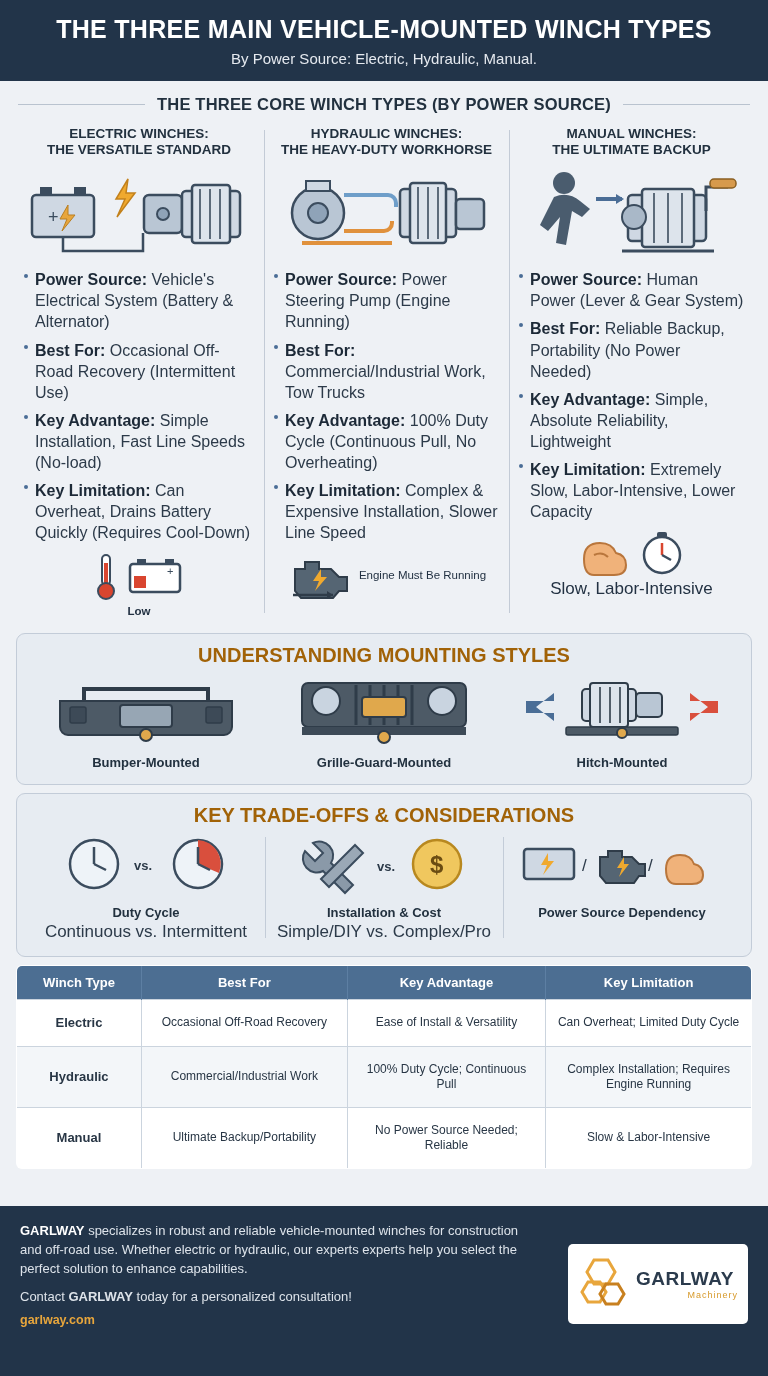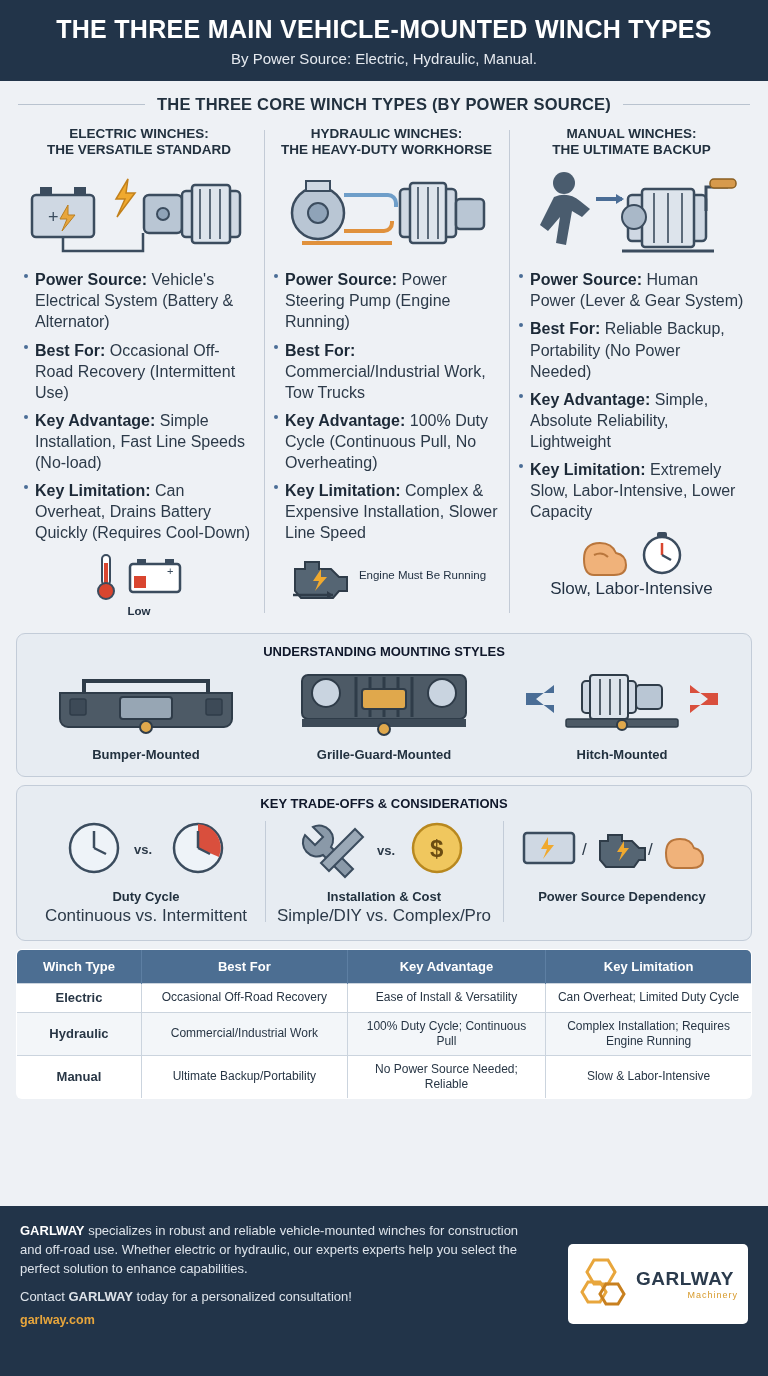--- a/index.html
+++ b/index.html
@@ -57,40 +57,40 @@
   .footnote .cap { font-size:11.5px; font-weight:bold; color:#233243; margin-top:2px;}
   .footnote .cap.norm { font-weight:normal; font-size:17px; }
   .fn-row { display:flex; align-items:center; justify-content:center; gap:8px; }
   .fn-text { font-size:11.5px; line-height:1.2; color:#233243; text-align:left;}
 
   
   .panel {
     margin:8px 16px; background:#e7ecf2; border:1px solid #c3ccd8; border-radius:9px;
     padding:8px 10px 12px;
   }
-  .panel-title { text-align:center; font-size:13px; font-weight:bold; color:#0f172a; margin:2px 0 4px;}
+  .panel-title { text-align:center; font-size:20px; font-weight:bold; color:#a16207; margin:2px 0 4px;}
   .three { display:flex; }
   .three .cell { flex:1; text-align:center; padding:2px 6px; position:relative;}
   .three .cell .cap { font-size:13px; font-weight:bold; margin-top:6px; color:#22313f;}
   .three .cell .sub { font-size:17px; margin-top:2px; color:#2c3a49;}
   .trade .cell + .cell::before {
     content:""; position:absolute; left:0; top:6px; bottom:6px; width:1px; background:#c3ccd8;
   }
 
   
   .tbl-wrap { margin:6px 16px 0; }
   table { width:100%; border-collapse:collapse; background:#fff;
           border:1px solid #b9c3cf; border-radius:6px; overflow:hidden;}
   th {
     background:#4c6e92; color:#fff; font-size:13px; font-weight:bold;
     padding:9px 6px; text-align:center; border-right:1px solid #5d7fa3;
   }
   th:last-child { border-right:none; }
   td {
-    font-size:12px; padding:6px 8px; text-align:center; color:#283645;
+    font-size:12px; padding:15px 8px; text-align:center; color:#283645;
     border-top:1px solid #cbd4de; border-right:1px solid #cbd4de; line-height:1.25;
   }
   td:last-child { border-right:none; }
   td.first { font-weight:bold; font-size:13px; }
   tbody tr:nth-child(even) { background:#f3f6f9; }
 
   
   .footer {
     position:absolute; left:0; right:0; bottom:0; height:170px;
     background:#223449; color:#fff; padding:16px 20px;

